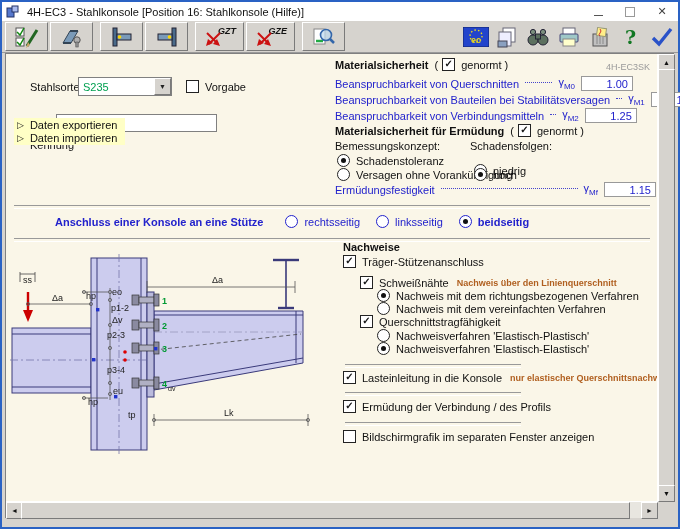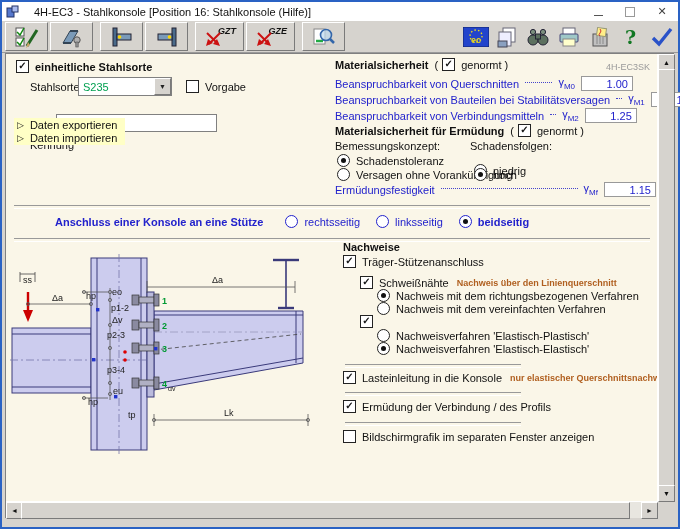--- a/index.html
+++ b/index.html
@@ -1,20 +1,20 @@
 <!DOCTYPE html>
 <html><head>
 <meta charset="utf-8">
 <style>
   html,body{margin:0;padding:0;}
   body{width:680px;height:529px;position:relative;font-family:"Liberation Sans",sans-serif;background:#d6d3ce;overflow:hidden;}
   .win{position:absolute;inset:0;border:2px solid #2a62c4;background:#d6d3ce;}
   
   .titlebar{position:absolute;left:0;top:0;right:0;height:19px;background:#ffffff;display:flex;align-items:center;padding-left:4px;}
-  .title{font-size:11px;color:#111;margin-left:15px;}
+  .title{font-size:11px;color:#111;margin-left:8px;}
   .wbtns{margin-left:auto;display:flex;height:100%;}
   .wbtn{width:32px;height:100%;display:flex;align-items:center;justify-content:center;font-size:11px;color:#444;}
   .min-glyph{width:9px;height:1px;background:#555;margin-top:7px;}
   .max-glyph{width:8px;height:8px;border:1px solid #999;}
   
   .toolbar{position:absolute;left:0;top:19px;right:0;height:31px;background:#d6d3ce;border-bottom:1px solid #9a9a9a;display:flex;align-items:center;padding:0 3px;}
   .tbtn{width:41px;height:27px;flex:none;background:#d6d3ce;border:1px solid;border-color:#ffffff #7a7a7a #7a7a7a #ffffff;display:flex;align-items:center;justify-content:center;margin-right:2px;}
   .tbtn.wide{width:47px;}
   .tsp{width:5px;flex:none;}
   .rgroup{margin-left:auto;display:flex;align-items:center;}
@@ -184,24 +184,20 @@
           <path d="M3 13 L9 19 L21 4" stroke="#2a52c8" stroke-width="3.4" fill="none"></path>
         </svg>
       </div>
     </div>
   </div>
 
   <div class="panel">
 
     <div class="brand">4H-EC3SK</div>
 
-    <div class="r" style="left:10px;top:6px;">
-      <span class="cb on"></span>
-      <span class="bold">einheitliche Stahlsorte</span>
-    </div>
     <div class="r" style="left:24px;top:23px;">
       <span style="width:42px;">Stahlsorte</span>
       <div class="dd">
         <span class="dd-text">S235</span>
         <span class="dd-btn">▼</span>
       </div>
       <span style="width:14px;"></span>
       <span class="cb"></span>
       <span>Vorgabe</span>
     </div>
@@ -409,20 +405,21 @@
       <span class="rad on"></span>
       <span>Nachweis mit dem richtungsbezogenen Verfahren</span>
     </div>
     <div class="r" style="left:371px;top:248px;">
       <span class="rad"></span>
       <span>Nachweis mit dem vereinfachten Verfahren</span>
     </div>
 
     <div class="r" style="left:354px;top:261px;">
       <span class="cb on"></span>
+      <span>Querschnittstragfähigkeit</span>
     </div>
     <div class="r" style="left:371px;top:275px;">
       <span class="rad"></span>
       <span>Nachweisverfahren 'Elastisch-Plastisch'</span>
     </div>
     <div class="r" style="left:371px;top:288px;">
       <span class="rad on"></span>
       <span>Nachweisverfahren 'Elastisch-Elastisch'</span>
     </div>
 

